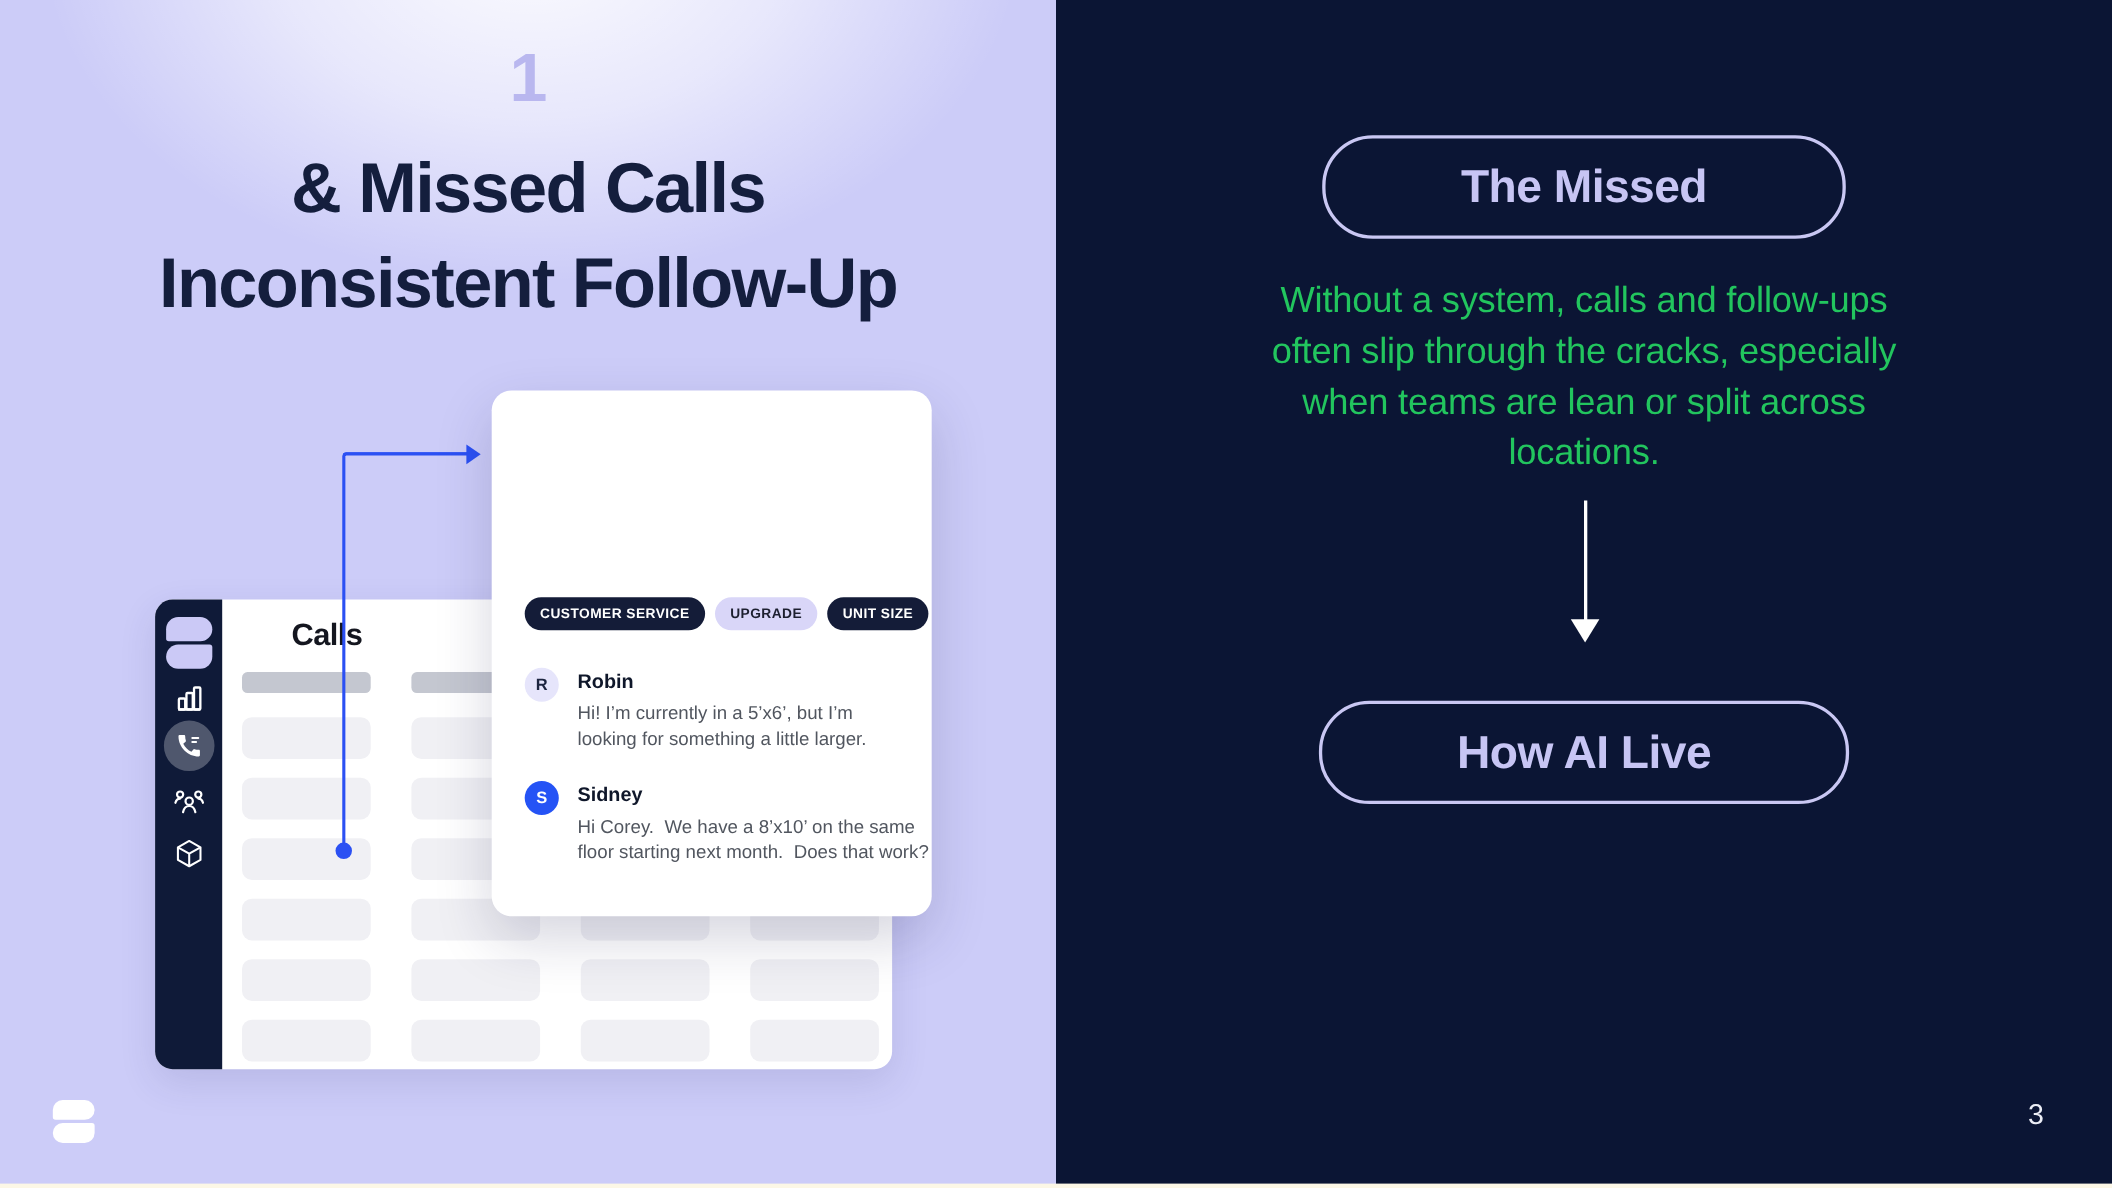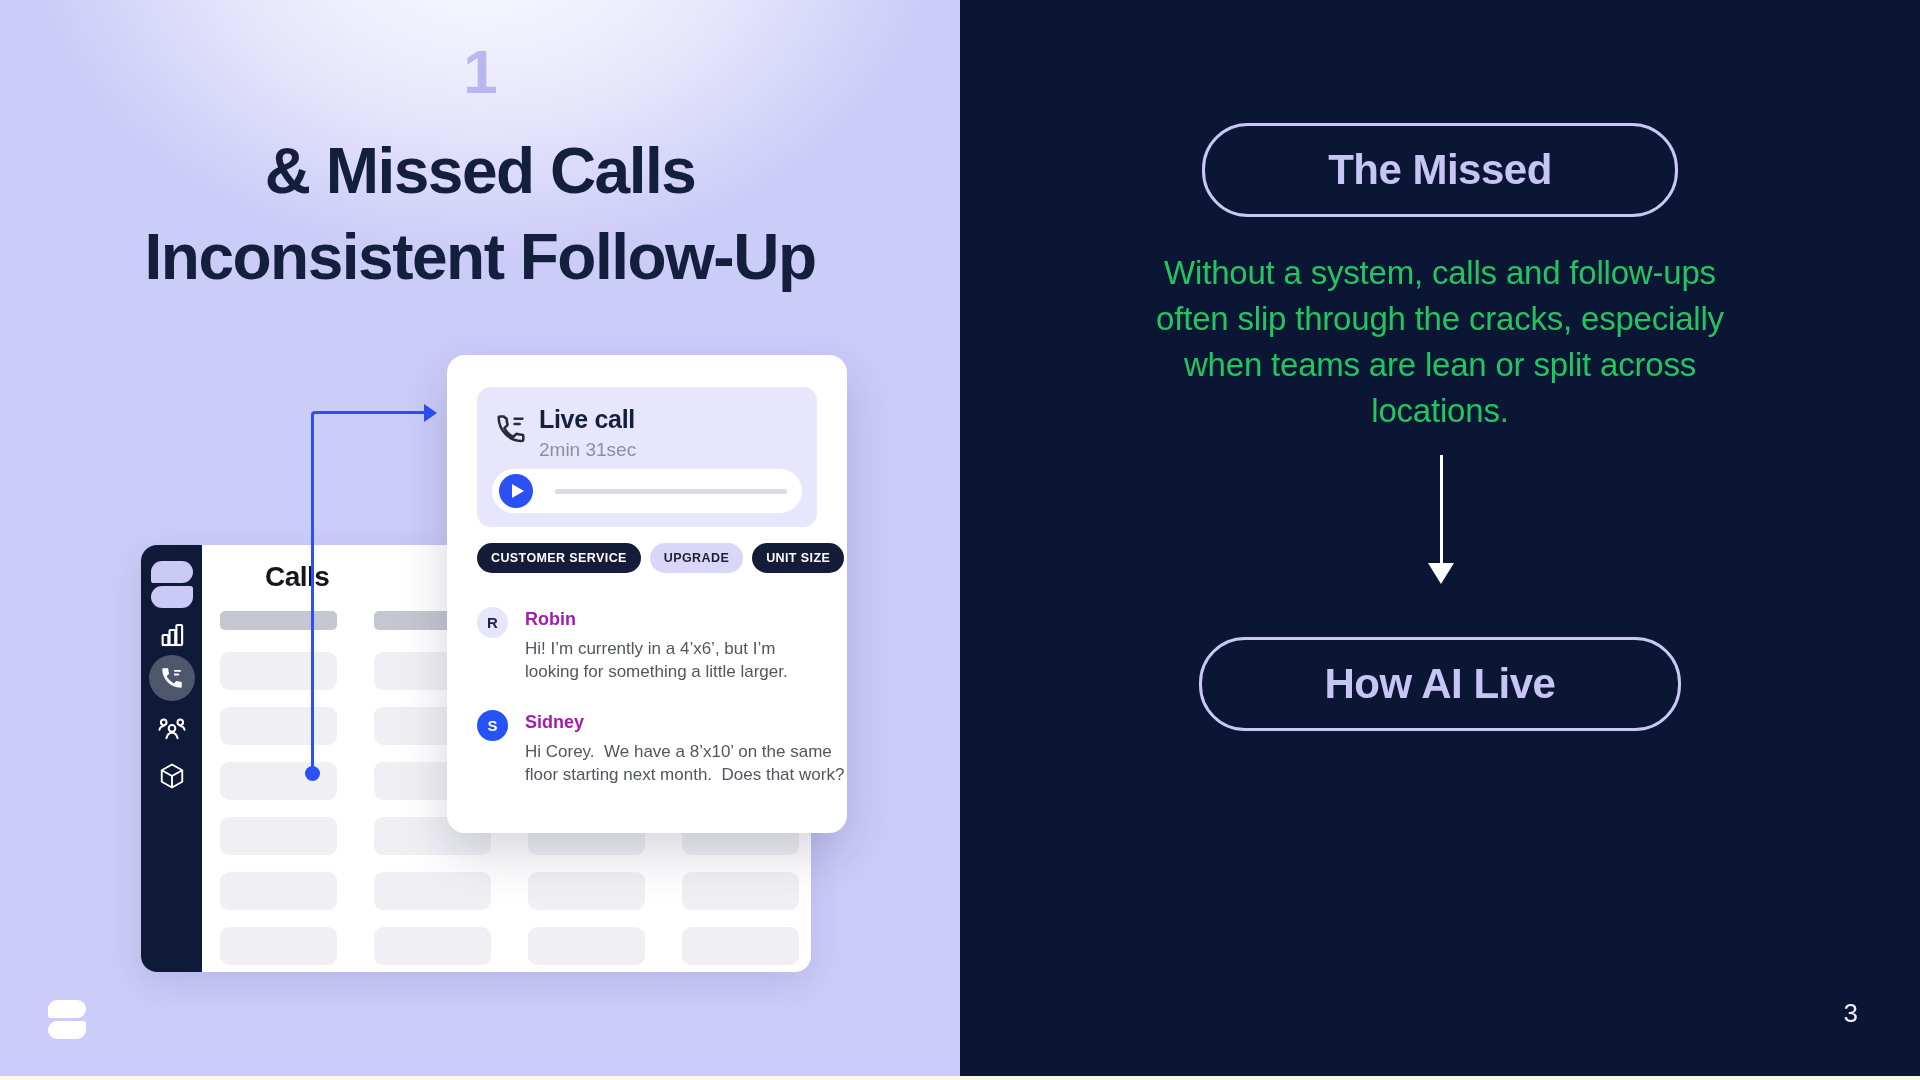--- a/index.html
+++ b/index.html
@@ -100,21 +100,21 @@
   .tag.light{background:#d9d6f8;color:#1d2030;}
   .msg{position:absolute;left:30px;}
   .msg-robin{top:252px;}
   .msg-sidney{top:355px;}
   .avatar{
     position:absolute;left:0;top:0;width:31px;height:31px;border-radius:50%;
     display:flex;align-items:center;justify-content:center;font-size:15px;font-weight:bold;
   }
   .avatar.light{background:#e6e5fb;color:#1d2540;}
   .avatar.blue{background:#2553f5;color:#ffffff;}
-  .msg-name{position:absolute;left:48px;top:2px;font-size:18px;font-weight:bold;color:#a21caf;}
+  .msg-name{position:absolute;left:48px;top:2px;font-size:18px;font-weight:bold;color:#0f172a;}
   .msg-text{position:absolute;left:48px;top:30px;font-size:17px;line-height:23px;color:#51565f;white-space:pre-wrap;}
   .msg-robin .msg-text{width:285px;}
   .msg-sidney .msg-text{width:335px;}
   
   .brand-logo{position:absolute;left:48px;top:1000px;width:38px;}
   .brand-logo .lg-top{width:38px;height:18px;background:#ffffff;border-radius:11px 11px 11px 3px;}
   .brand-logo .lg-bot{width:38px;height:18px;background:#ffffff;border-radius:11px 3px 11px 11px;margin-top:3px;}
   
   .right-panel{position:absolute;left:960px;top:0;width:960px;height:1080px;background:var(--navy,#0b1534);}
   .pill-heading{
@@ -238,47 +238,31 @@
           <div class="t-cell"></div>
       </div>
     </div>
   </div>
 
   <div class="connector-l"></div>
   <div class="connector-head"></div>
   <div class="connector-dot"></div>
 
   <div class="call-card">
-    <div class="live-panel">
-      <div class="live-phone">
-        <svg width="36" height="36" viewBox="0 0 24 24">
-          <path fill="none" stroke="#272c38" stroke-width="1.7" stroke-linejoin="round" d="M7.2 3.6H4.6c-.4 0-.8.35-.8.8 0 8.6 7 15.6 15.6 15.6.45 0 .8-.4.8-.8v-2.6c0-.45-.35-.8-.8-.8-1.1 0-2.2-.18-3.2-.51-.3-.1-.65-.03-.9.21l-1.8 1.8c-2.5-1.3-4.6-3.35-5.9-5.9l1.8-1.82c.24-.24.32-.6.22-.9-.33-1-.51-2.08-.51-3.18 0-.45-.36-.8-.8-.8z"></path>
-          <path d="M14.4 5.2h5.2M14.4 8.7h3.4" stroke="#272c38" stroke-width="1.7" stroke-linecap="round"></path>
-        </svg>
-      </div>
-      <div class="live-title">Live call</div>
-      <div class="live-duration">2min 31sec</div>
-      <div class="play-bar">
-        <div class="play-btn">
-          <div class="play-tri"></div>
-        </div>
-        <div class="progress-line"></div>
-      </div>
-    </div>
 
     <div class="tag-row">
       <div class="tag dark">CUSTOMER SERVICE</div>
       <div class="tag light">UPGRADE</div>
       <div class="tag dark">UNIT SIZE</div>
     </div>
 
     <div class="msg msg-robin">
       <div class="avatar light">R</div>
       <div class="msg-name">Robin</div>
-      <div class="msg-text">Hi! I’m currently in a 4’x6’, but I’m looking for something a little larger.</div>
+      <div class="msg-text">Hi! I’m currently in a 5’x6’, but I’m looking for something a little larger.</div>
     </div>
 
     <div class="msg msg-sidney">
       <div class="avatar blue">S</div>
       <div class="msg-name">Sidney</div>
       <div class="msg-text">Hi Corey.  We have a 8’x10’ on the same floor starting next month.  Does that work?</div>
     </div>
   </div>
 
   <div class="brand-logo">

